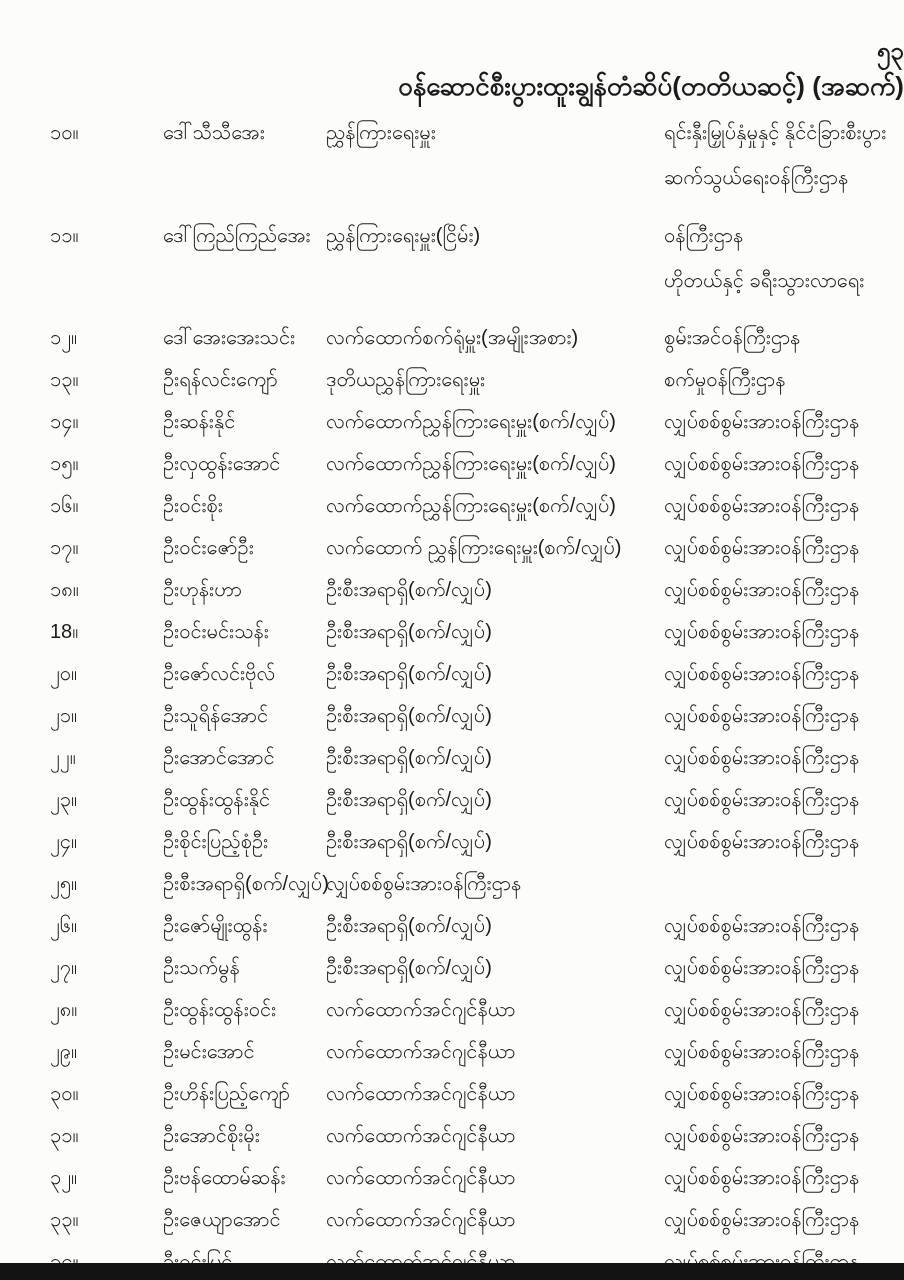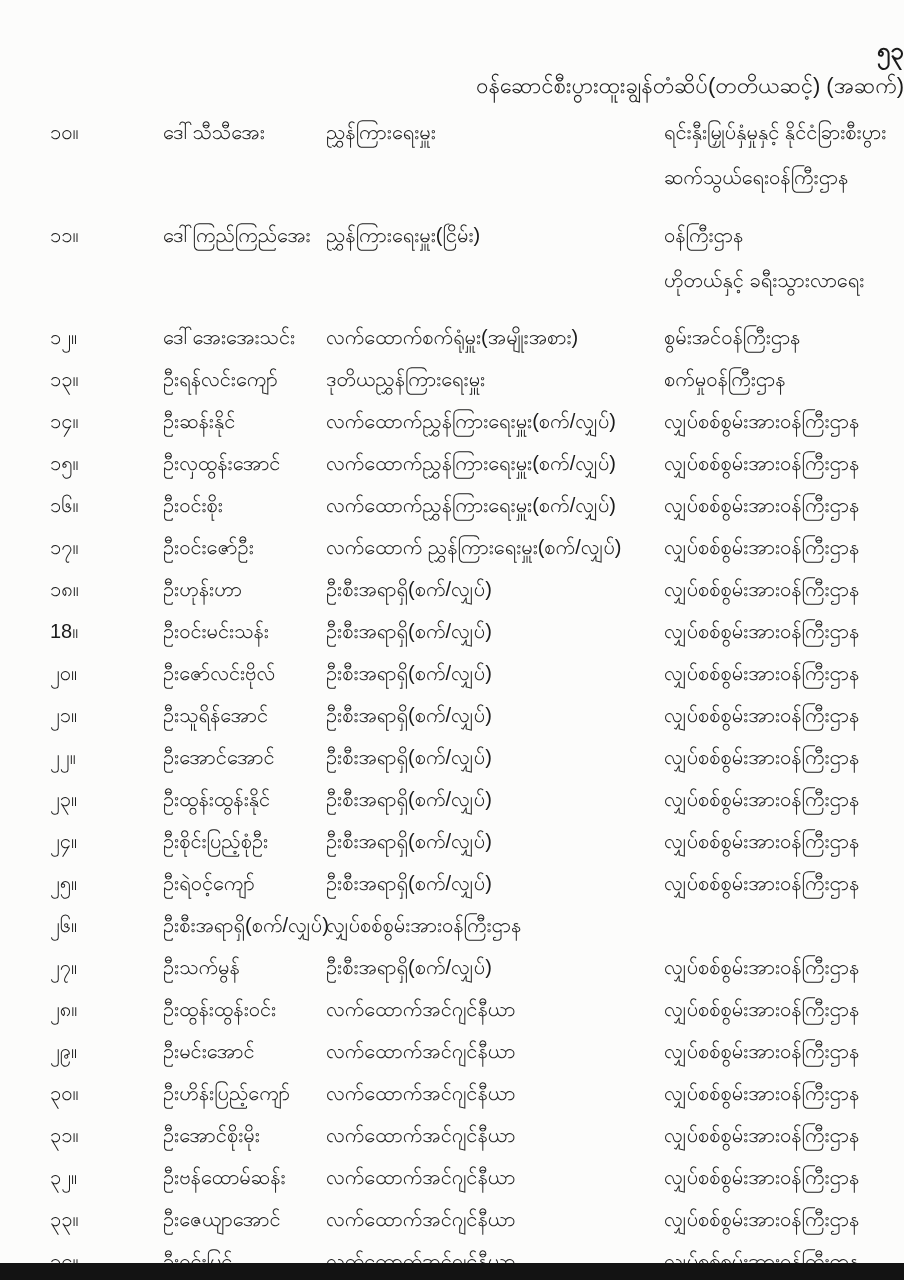--- a/index.html
+++ b/index.html
@@ -19,22 +19,22 @@
   .page-head{
     padding-top:34px;
     text-align:right;
   }
   .page-number{
     font-size:24px;
     font-weight:600;
     line-height:34px;
   }
   .doc-title{
-    font-size:22px;
-    font-weight:400;
+    font-size:26px;
+    font-weight:700;
     line-height:36px;
   }
   .roster{
     margin-top:6px;
     padding:0 14px 0 50px;
   }
   .row{
     display:grid;
     grid-template-columns:105px 155px 330px 1fr;
     align-items:start;
@@ -203,29 +203,29 @@
       <div class="cell-no">၂၄။</div>
       <div class="cell-name">ဦးစိုင်းပြည့်စုံဦး</div>
       <div class="cell-pos">ဦးစီးအရာရှိ(စက်/လျှပ်)</div>
       <div class="cell-min">
           <div class="ministry-line">လျှပ်စစ်စွမ်းအားဝန်ကြီးဌာန</div>
         </div>
     </div>
 
     <div class="row">
       <div class="cell-no">၂၅။</div>
-      <div class="cell-name">ဦးရဲဝင့်ကျော်</div>
       <div class="cell-pos">ဦးစီးအရာရှိ(စက်/လျှပ်)</div>
       <div class="cell-min">
           <div class="ministry-line">လျှပ်စစ်စွမ်းအားဝန်ကြီးဌာန</div>
         </div>
     </div>
 
     <div class="row">
       <div class="cell-no">၂၆။</div>
+      <div class="cell-name">ဦးဇော်မျိုးထွန်း</div>
       <div class="cell-pos">ဦးစီးအရာရှိ(စက်/လျှပ်)</div>
       <div class="cell-min">
           <div class="ministry-line">လျှပ်စစ်စွမ်းအားဝန်ကြီးဌာန</div>
         </div>
     </div>
 
     <div class="row">
       <div class="cell-no">၂၇။</div>
       <div class="cell-name">ဦးသက်မွန်</div>
       <div class="cell-pos">ဦးစီးအရာရှိ(စက်/လျှပ်)</div>

